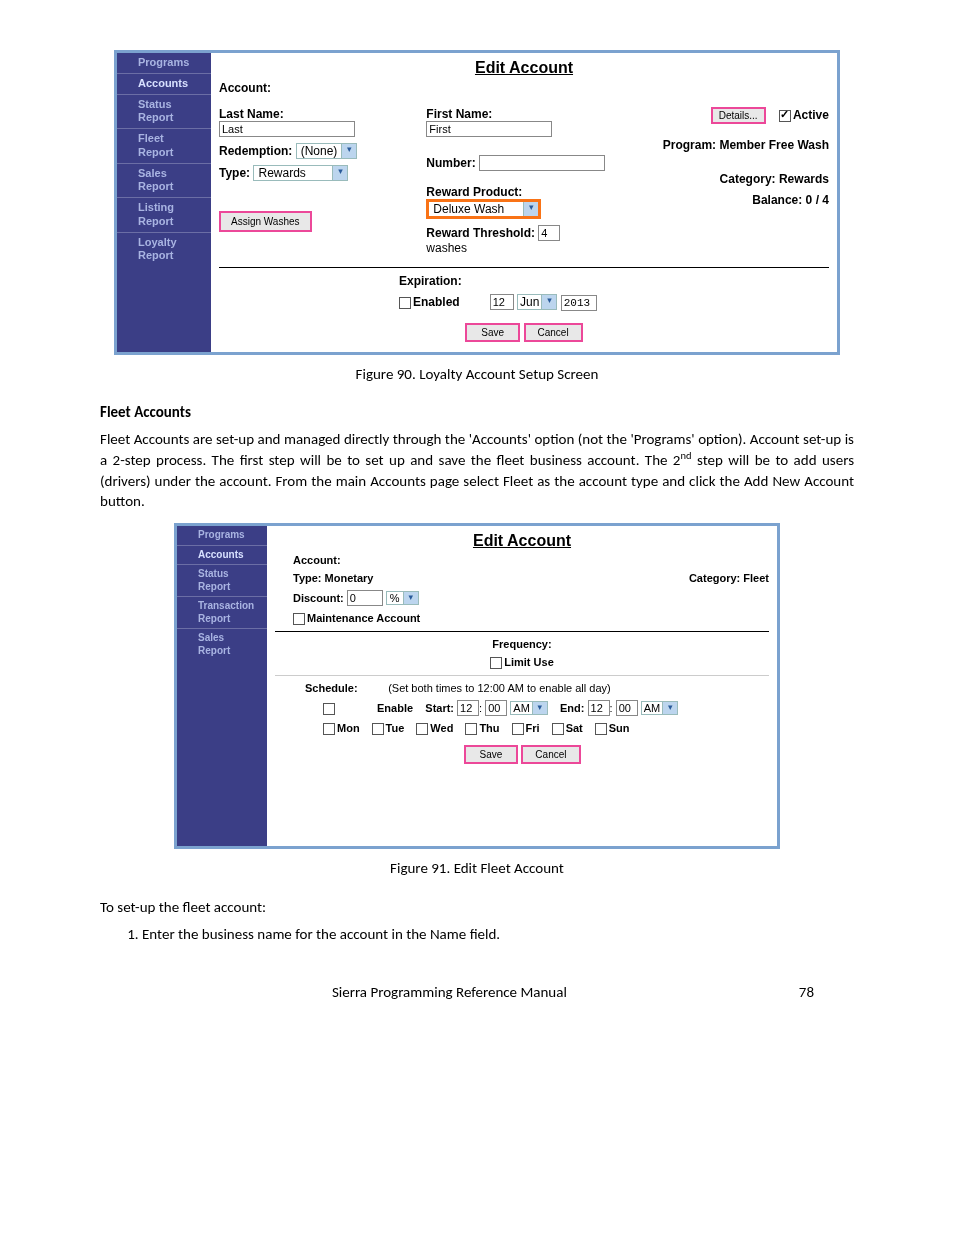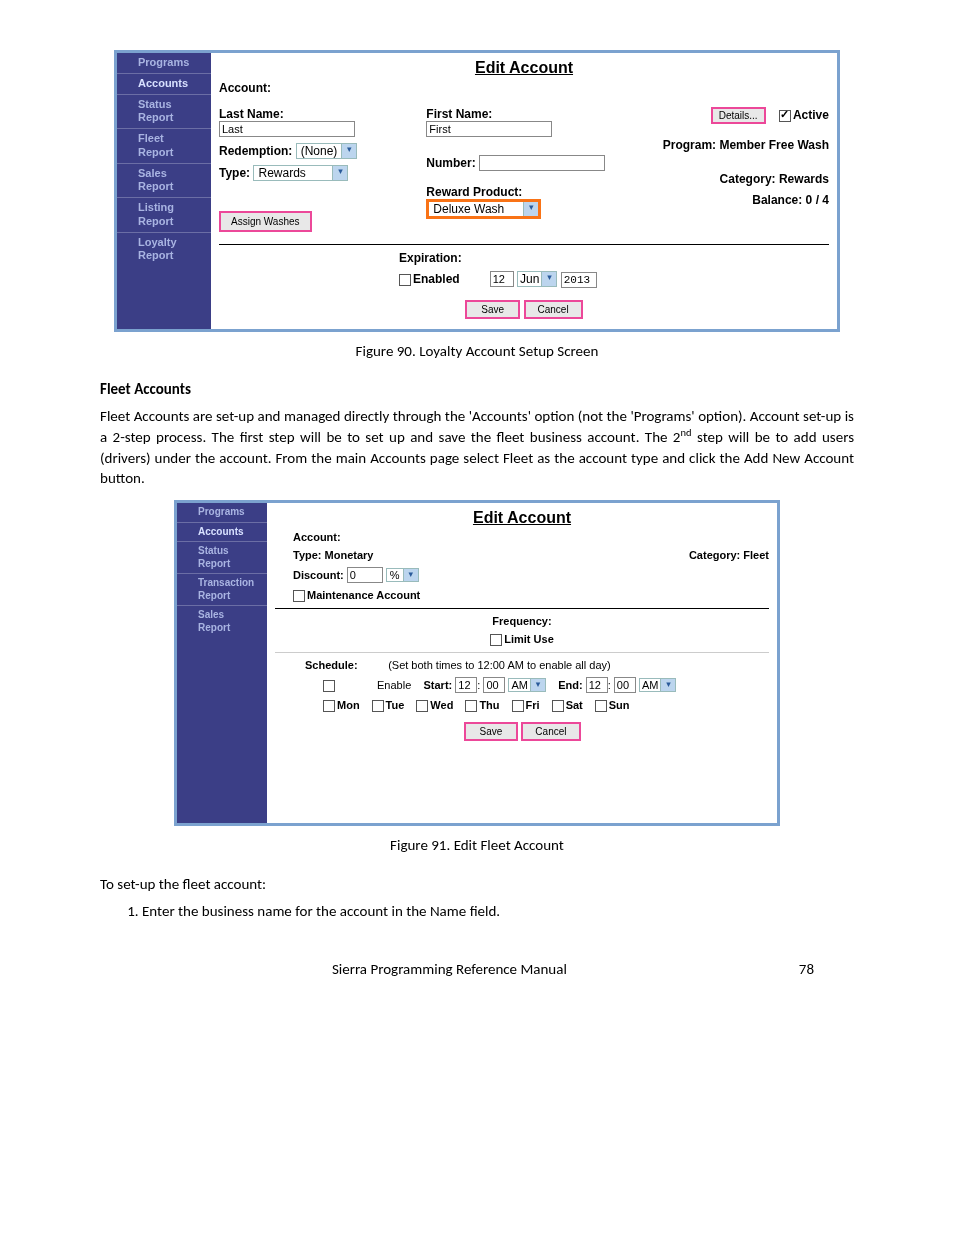--- a/index.html
+++ b/index.html
@@ -162,20 +162,25 @@
           <span style="font-weight:bold;">Number:</span>
           <input class="inp" style="width: 120px;">
         </div>
         <div class="fieldrow" style="margin-top:14px;">
           <div style="font-weight:bold;">Reward Product:</div>
           <span style="border:3px solid #f97316; display:inline-flex;">
             <span style="padding:0 4px; width:86px;">Deluxe Wash</span>
             <span class="dropdown-arrow">▾</span>
           </span>
         </div>
+        <div class="fieldrow">
+          <span style="font-weight:bold;">Reward Threshold:</span>
+          <input class="inp" style="width: 16px;" value="4">
+          <div>washes</div>
+        </div>
       </div>
       <div class="right">
         <div class="fieldrow">
           <button class="smallbtn">Details...</button>
           &nbsp;&nbsp;
           <span class="cb checked"></span><span style="font-weight:bold;">Active</span>
         </div>
         <div class="fieldrow" style="margin-top:14px; font-weight:bold;">Program: Member Free Wash</div>
         <div class="fieldrow" style="margin-top:20px; font-weight:bold;">Category: Rewards</div>
         <div class="fieldrow" style="margin-top:7px; font-weight:bold;">Balance: 0 / 4</div>
@@ -249,21 +254,21 @@
     </div>
 
     <div class="sect-divider" style="border-color:#ccc;"></div>
     <div style="padding:0 30px;">
       <div class="fieldrow">
         <span style="font-weight:bold;">Schedule:</span>
         &nbsp;&nbsp;&nbsp;&nbsp;&nbsp;&nbsp;&nbsp;&nbsp;
         <span>(Set both times to 12:00 AM to enable all day)</span>
       </div>
       <div class="fieldrow" style="padding-left:18px;">
-        <span class="cb"></span><span style="font-weight:normal;padding-left:40px;">Enable</span>
+        <span class="cb"></span><span style="font-weight:bold;padding-left:40px;">Enable</span>
         &nbsp;&nbsp;
         <span style="font-weight:bold;">Start:</span>
         <input class="inp" style="width: 16px;" value="12">:
         <input class="inp" style="width: 16px;" value="00">
         <span style="border:1px solid #9bb; display:inline-flex;">
             <span style="padding:0 2px;">AM</span>
             <span class="dropdown-arrow">▾</span>
           </span>
         &nbsp;&nbsp;
         <span style="font-weight:bold;">End:</span>

